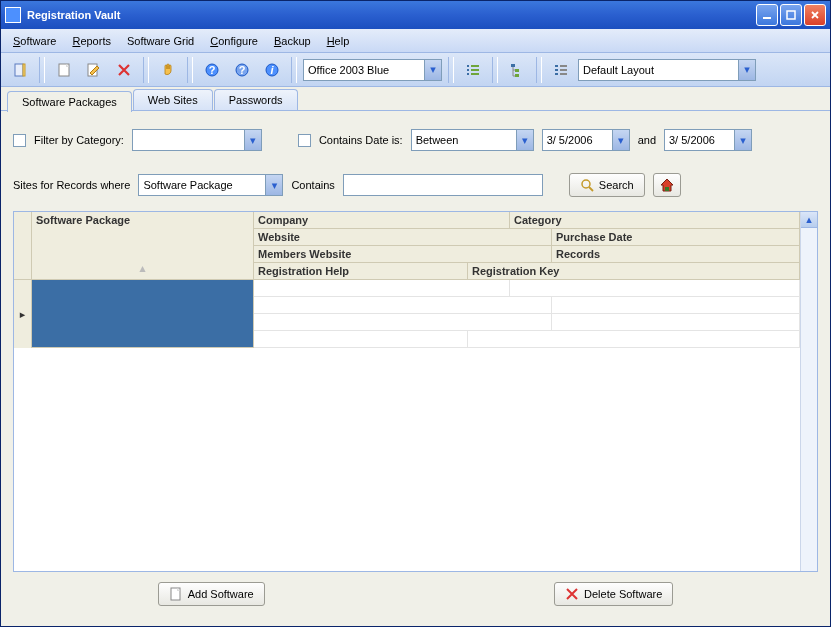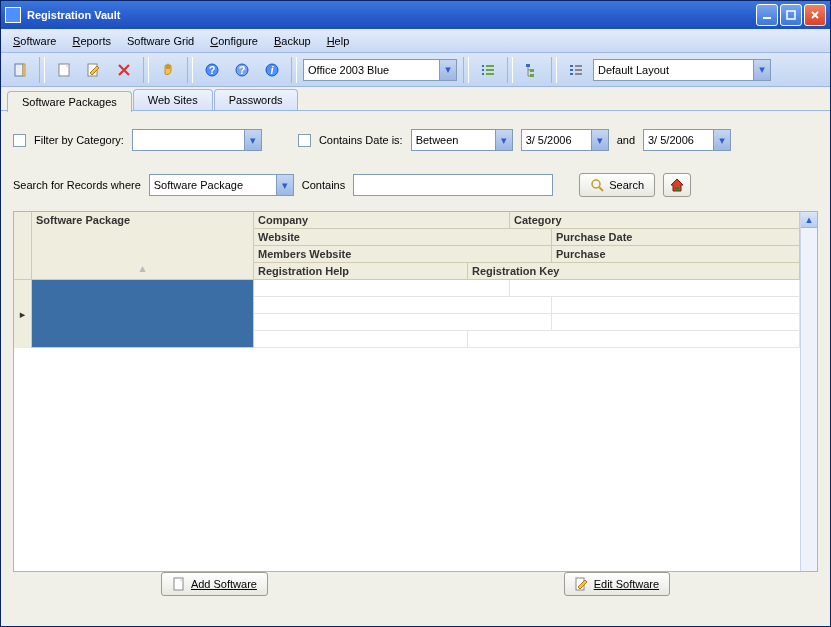--- a/index.html
+++ b/index.html
@@ -34,21 +34,21 @@
   .ghrow { display:flex; border-bottom:1px solid #cfcab3; }
   .ghcell { border-right:1px solid #cfcab3; padding:2px 4px; font-weight:bold; color:#333;}
   .rowhead { width:18px; background:#efedde; border-right:1px solid #cfcab3; }
   .spk { width:222px; }
   .gbody { }
   .gbrow { display:flex; border-bottom:1px solid #e4e4e4; height:17px; }
   .gbcell { border-right:1px solid #e4e4e4; padding:1px 4px; }
   .sel { background:#3b6ea5; }
   .rowptr { width:18px; background:#efedde; border-right:1px solid #cfcab3; display:flex; align-items:center; justify-content:center;}
   .vscroll { width:17px; background:#eef3fb; border-left:1px solid #cbd6ea; }
-  .footer { height:44px; display:flex; justify-content:space-around;text-decoration:underline; }
+  .footer { height:44px; display:flex; align-items:center; justify-content:space-around; }
   svg { display:block; }
   .underline-first::first-letter { text-decoration: underline; }
 </style>
 </head>
 <body>
 
 <div class="window">
 
   <div class="titlebar">
     <div class="icon"></div>
@@ -124,21 +124,21 @@
         </svg>
       </div>
     <div class="tbtn">
         <svg width="16" height="16">
           <circle cx="8" cy="8" r="6" fill="#4d90fe" stroke="#1a57c5"></circle>
           <text x="8" y="12" text-anchor="middle" fill="#fff" font-size="10" font-weight="bold" font-style="italic">i</text>
         </svg>
       </div>
     <div class="tsep"></div>
 
-    <div class="combo" style="width:154px">
+    <div class="combo" style="width:139px">
       <span class="cv">Office 2003 Blue</span>
       <span class="cbtn">▾</span>
     </div>
     <div class="tsep"></div>
 
     <div class="tbtn">
         <svg width="16" height="16">
           <rect x="2" y="3" width="2" height="2" fill="#3b6ea5"></rect>
           <rect x="2" y="7" width="2" height="2" fill="#3b6ea5"></rect>
           <rect x="2" y="11" width="2" height="2" fill="#3b6ea5"></rect>
@@ -186,37 +186,37 @@
     <div class="filterrow">
       <div class="chk"></div>
       <span class="lbl">Filter by Category:</span>
       <div class="combo" style="width:130px">
         <span class="cv"></span>
         <span class="cbtn">▾</span>
       </div>
       <div style="width:20px"></div>
       <div class="chk"></div>
       <span class="lbl">Contains Date is:</span>
-      <div class="combo" style="width:102px">
+      <div class="combo" style="width:123px">
         <span class="cv">Between</span>
         <span class="cbtn">▾</span>
       </div>
       <div class="combo" style="width:88px">
         <span class="cv">3/ 5/2006</span>
         <span class="cbtn">▾</span>
       </div>
       <span class="lbl">and</span>
       <div class="combo" style="width:88px">
         <span class="cv">3/ 5/2006</span>
         <span class="cbtn">▾</span>
       </div>
     </div>
 
     <div class="filterrow">
-      <span class="lbl">Search for Records where</span>
+      <span class="lbl">Sites for Records where</span>
       <div class="combo" style="width:145px">
         <span class="cv">Software Package</span>
         <span class="cbtn">▾</span>
       </div>
       <span class="lbl">Contains</span>
       <input class="combo" style="width: 200px; padding: 0px 4px;" value="">
       <div style="width:10px"></div>
       <div class="btn">
         <svg width="14" height="14">
             <circle cx="6" cy="6" r="4" fill="none" stroke="#c49a2a" stroke-width="1.5"></circle>
@@ -245,21 +245,21 @@
               <div class="ghrow">
                 <div class="ghcell" style="width:256px">Company</div>
                 <div class="ghcell" style="flex:1">Category</div>
               </div>
               <div class="ghrow">
                 <div class="ghcell" style="width:298px">Website</div>
                 <div class="ghcell" style="flex:1">Purchase Date</div>
               </div>
               <div class="ghrow">
                 <div class="ghcell" style="width:298px">Members Website</div>
-                <div class="ghcell" style="flex:1">Purchase</div>
+                <div class="ghcell" style="flex:1">Records</div>
               </div>
               <div class="ghrow">
                 <div class="ghcell" style="width:214px">Registration Help</div>
                 <div class="ghcell" style="flex:1">Registration Key</div>
               </div>
             </div>
           </div>
         </div>
 
         <div class="gbody">
@@ -297,21 +297,20 @@
     <div class="footer">
       <div class="btn">
         <svg width="14" height="14">
             <rect x="2" y="1" width="9" height="12" fill="#fff" stroke="#888"></rect>
             <polygon points="8,1 11,4 8,4" fill="#ddd"></polygon>
           </svg>
         <span>Add Software</span>
       </div>
       <div class="btn">
         <svg width="14" height="14">
-            <rect x="1" y="1" width="8" height="12" fill="#fff" stroke="#888"></rect>
-            <path d="M5 12 L12 5 L10 3 L3 10 Z" fill="#f6c04d" stroke="#b57e12"></path>
+            <path d="M2 2 L12 12 M12 2 L2 12" stroke="#d33" stroke-width="2"></path>
           </svg>
-        <span>Edit Software</span>
+        <span>Delete Software</span>
       </div>
     </div>
 
   </div>
 </div>
 
 </body></html>

